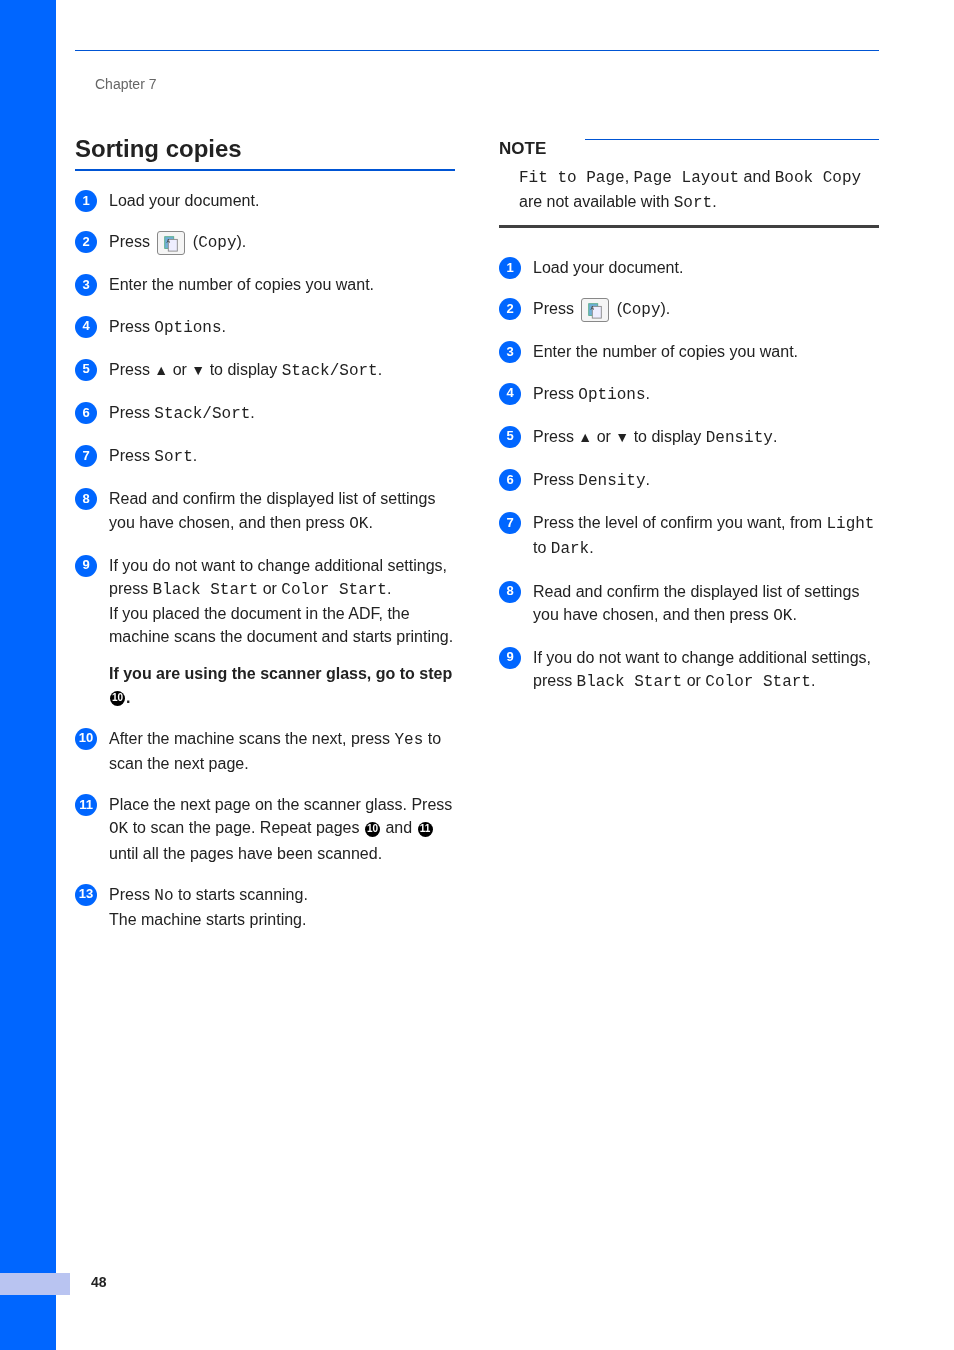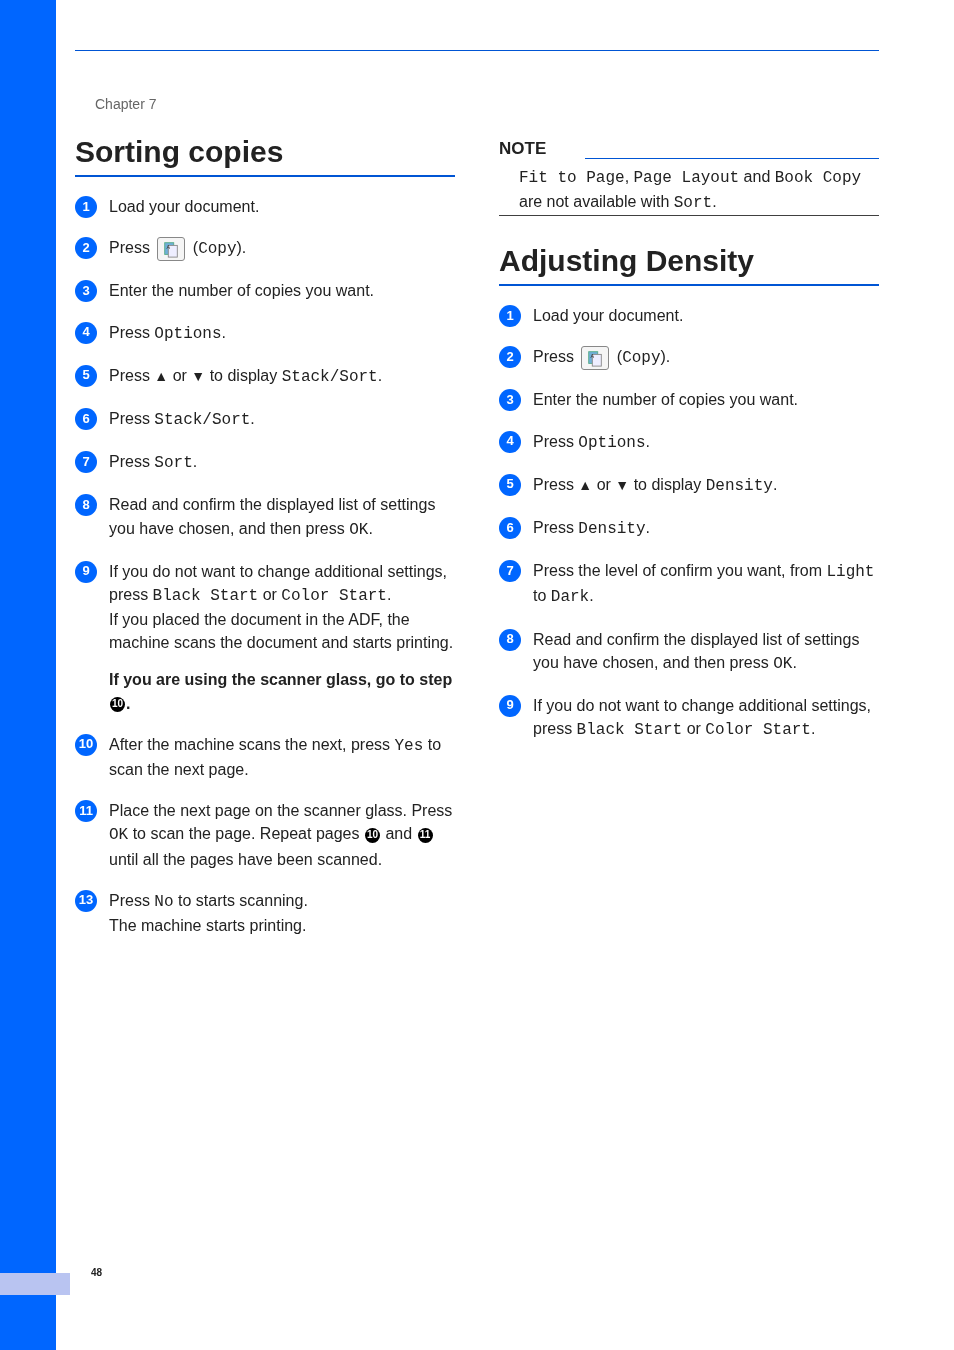--- a/index.html
+++ b/index.html
@@ -1,37 +1,37 @@
 <!DOCTYPE html>
 <html><head>
 <meta charset="utf-8">
 <style>
 body { margin: 0; font-family: Arial, Helvetica, sans-serif; font-size: 16px; color: #222; background: #fff; }
 .page { position: relative; width: 954px; height: 1350px; box-sizing: border-box; }
 .left-bar { position: absolute; left: 0; top: 0; width: 56px; height: 100%; background: #0066ff; }
 .bottom-bar { position: absolute; left: 0; bottom: 55px; height: 22px; width: 70px; background: #b9c4f1; }
-.pagenum { position: absolute; left: 91px; bottom: 72px; font-size: 10px; font-weight: bold; }
+.pagenum { position: absolute; left: 91px; bottom: 60px; font-size: 14px; font-weight: bold; }
 .top-rule { position: absolute; left: 75px; right: 75px; top: 50px; border-top: 1px solid #0055d4; }
-.chapter { position: absolute; left: 95px; top: 96px; font-size: 14px; color: #666; }
+.chapter { position: absolute; left: 95px; top: 76px; font-size: 14px; color: #666; }
 .content { position: absolute; left: 75px; right: 75px; top: 135px; display: flex; gap: 44px; }
 .col { flex: 1; min-width: 0; }
-h2 { font-size: 30px; margin: 0 0 4px; font-weight: bold; }
+h2 { font-size: 24px; margin: 0 0 4px; font-weight: bold; }
 h2.sec { border-bottom: 2px solid #0055d4; padding-bottom: 6px; margin-bottom: 14px; }
 .para { margin: 10px 0 14px; line-height: 1.45; }
 .step { display: flex; align-items: flex-start; gap: 12px; margin: 18px 0; line-height: 1.45; }
 .step .txt { flex: 1; }
 .numcircle { flex: 0 0 22px; width: 22px; height: 22px; border-radius: 50%; background: #0066ff; color: #fff; font-weight: bold; font-size: 13px; display: inline-flex; align-items: center; justify-content: center; margin-top: 1px; }
 .numcircle.small { width: 15px; height: 15px; font-size: 10px; vertical-align: middle; margin: 0 1px; }
 .mono { font-family: "Courier New", Courier, monospace; }
 .copy-icon { display: inline-flex; vertical-align: middle; border: 1px solid #888; border-radius: 3px; padding: 2px 4px; background: #f5f5f5; margin: 0 3px; }
 .copy-icon svg { width: 18px; height: 18px; }
 .note-block { margin-top: 4px; margin-bottom: 28px; }
-.note-head { display: flex; align-items: flex-end; font-weight: bold; font-size: 17px; margin-bottom: 6px; gap: 27px; }
+.note-head { display: flex; align-items: flex-start; font-weight: bold; font-size: 17px; margin-bottom: 6px; gap: 27px; }
 .note-head .line { flex: 1; border-top: 1px solid #0055d4; margin-left: 12px; }
-.note-body { padding-left: 20px; border-bottom: 1px solid #404040; line-height: 1.5; }
+.note-body { padding-left: 20px; padding-bottom: 10px; border-bottom: 3px solid #404040; line-height: 1.5; }
 .strong { font-weight: bold; }
 .arrows { font-size: 14px; }
 </style>
 </head>
 <body>
 
 <div class="page">
   <div class="left-bar"></div>
   <div class="bottom-bar"></div>
   <span class="pagenum">48</span>
@@ -139,21 +139,20 @@
       <div class="note-block">
         <div class="note-head">
           <span>NOTE</span>
           <span class="line"></span>
         </div>
         <div class="note-body">
           <span class="mono">Fit to Page</span><span>, </span><span class="mono">Page Layout</span><span> and </span><span class="mono">Book Copy</span><span> are not available with </span><span class="mono">Sort</span><span>.</span>
         </div>
       </div>
 
-      <h2 class="sec">Adjusting Density</h2>
 
       <div class="step">
         <span class="numcircle">1</span>
         <span class="txt">Load your document.</span>
       </div>
 
       <div class="step">
         <span class="numcircle">2</span>
         <span class="txt">
           <span>Press </span><span class="copy-icon">

